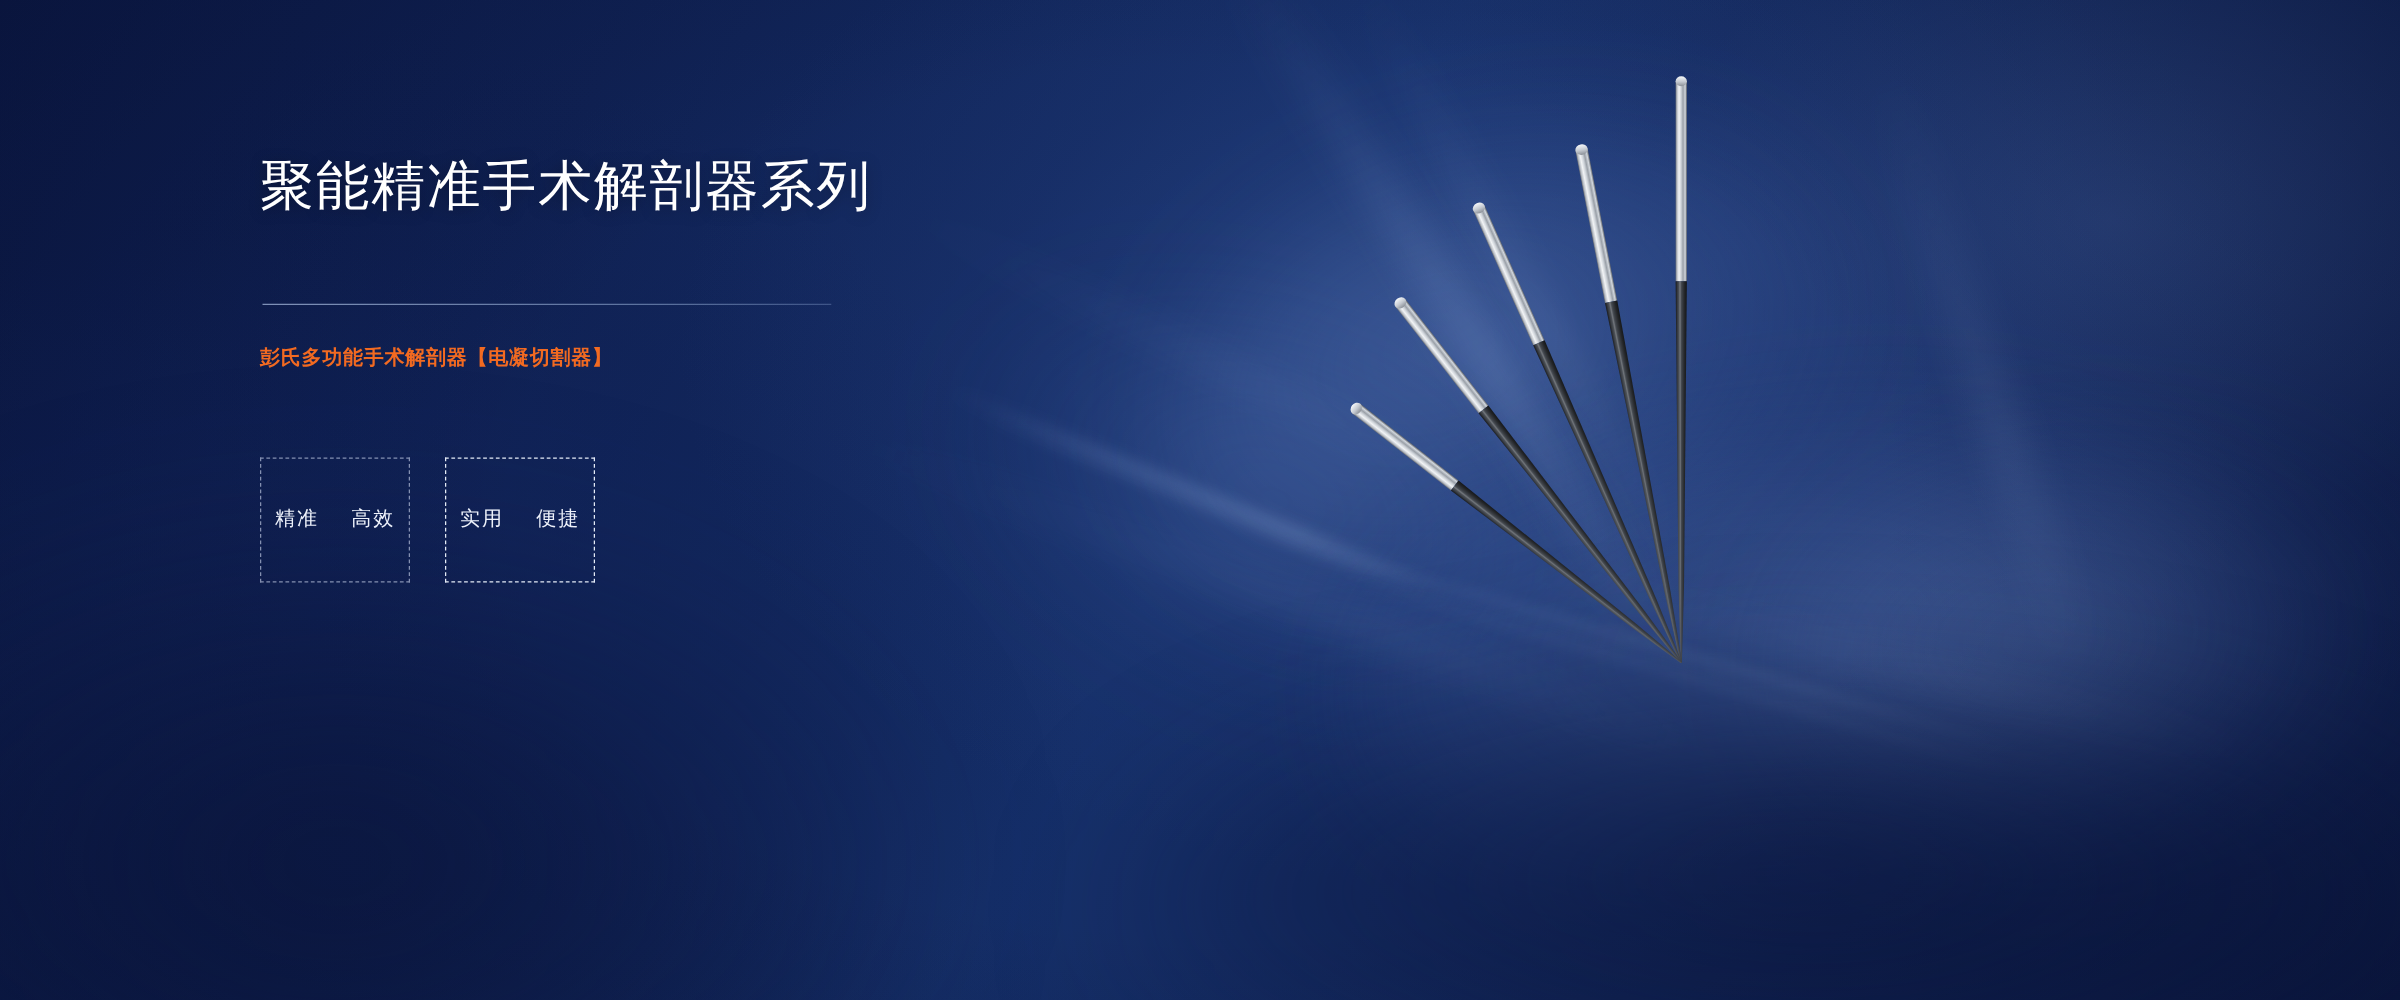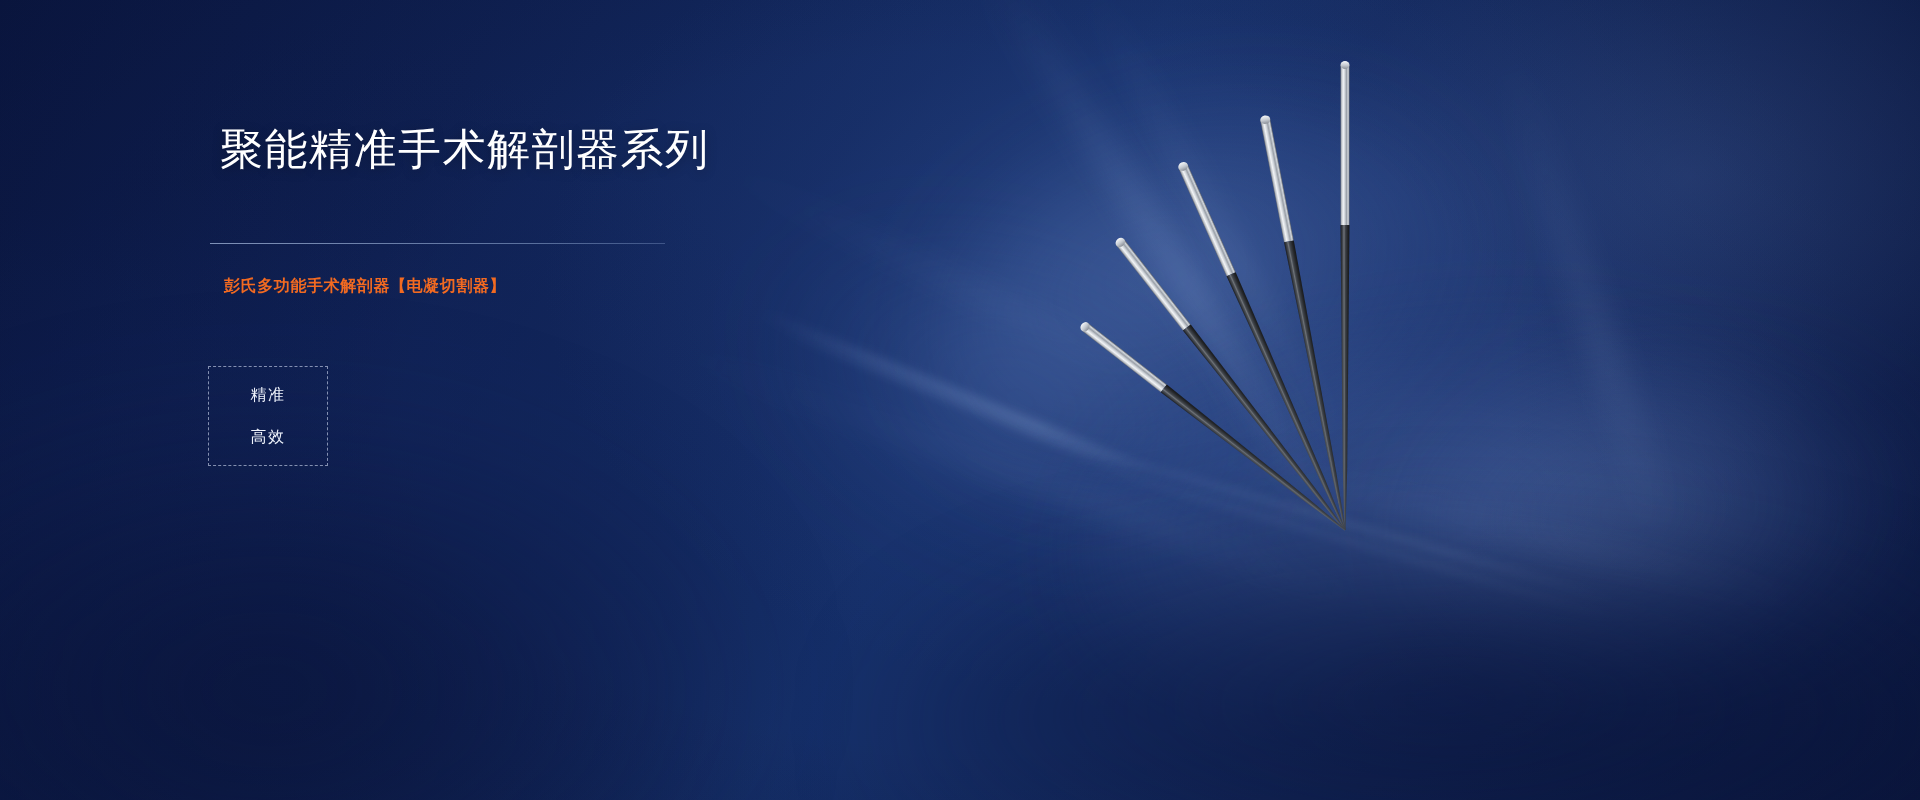--- a/index.html
+++ b/index.html
@@ -95,21 +95,21 @@
 
   
   .content {
     position:absolute;
     left:208px; top:0;
     width:740px; height:800px;
     z-index:20;
   }
 
   .headline-cn {
-    position:absolute; left:12px; top:124px;
+    position:absolute; left:0; top:124px;
     font-size:43px;
     line-height:1.18;
     letter-spacing:1.5px;
     color:#ffffff;
     font-weight:400;
     white-space:nowrap;
     text-shadow:0 2px 12px rgba(0,0,0,0.28);
   }
 
   .headline-en {
@@ -127,35 +127,34 @@
     background:linear-gradient(90deg, rgba(170,190,225,0.72) 0%, rgba(150,175,215,0.55) 70%, rgba(140,165,210,0.35) 100%);
   }
 
   .subtitle-cn {
     position:absolute; left:0; top:276px;
     font-size:16px;
     letter-spacing:0.6px;
     color:#f26a21;
     font-weight:700;
     white-space:nowrap;
-    margin-left:16px;
   }
 
   
   .features {
     position:absolute; left:0; top:366px;
     display:flex;
     gap:28px;
   }
 
   .feature-box {
     width:120px; height:100px;
     border:1px dashed rgba(205,215,238,0.62);
     display:flex;
-    flex-direction:column;
+    flex-direction:row;
     align-items:center;
     justify-content:center;
     gap:26px;
   }
   .feature-box.strong { border-color:rgba(240,246,255,0.95); }
 
   .feature-line {
     font-size:16px;
     letter-spacing:1.5px;
     color:#eef2fb;
@@ -260,16 +259,20 @@
   <div class="content">
     <div class="headline-cn">聚能精准手术解剖器系列</div>
     <div class="divider"></div>
     <div class="subtitle-cn">彭氏多功能手术解剖器【电凝切割器】</div>
 
     <div class="features">
       <div class="feature-box">
         <span class="feature-line">精准</span>
         <span class="feature-line">高效</span>
       </div>
+      <div class="feature-box strong">
+        <span class="feature-line">实用</span>
+        <span class="feature-line">便捷</span>
+      </div>
     </div>
   </div>
 
 </div>
 
 </body></html>

